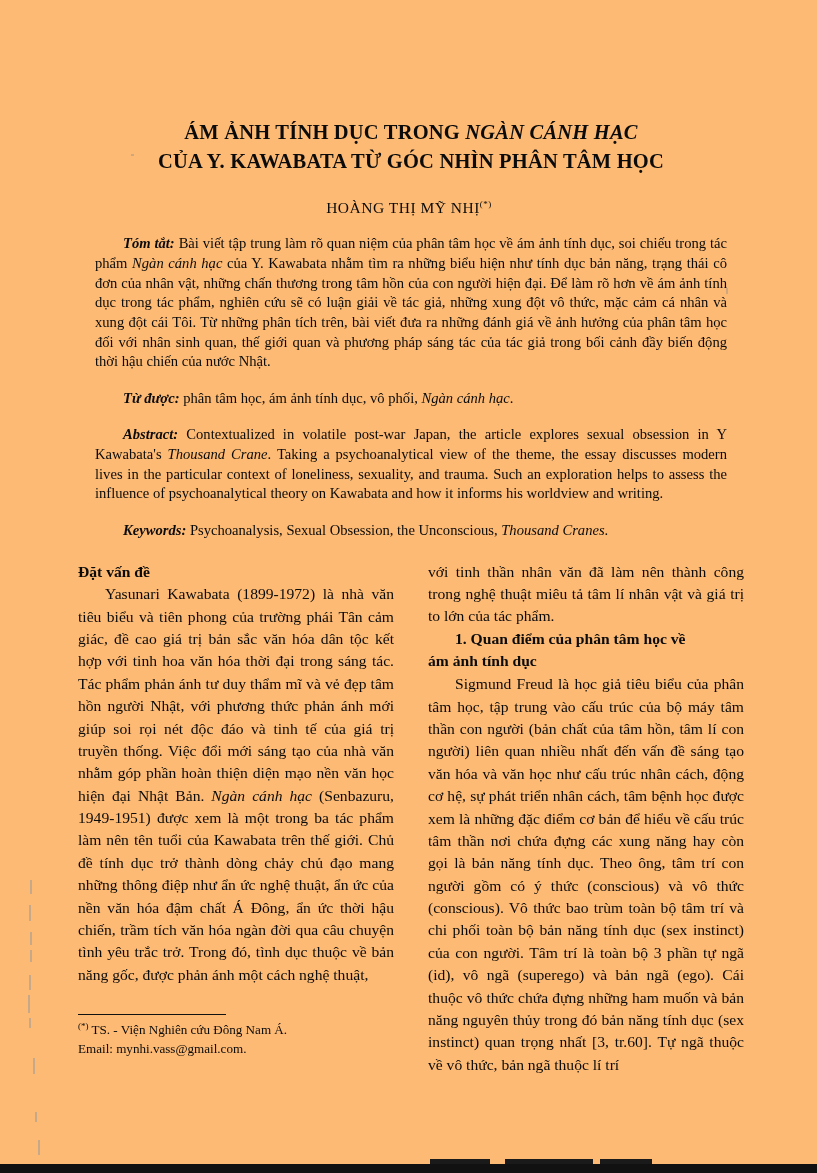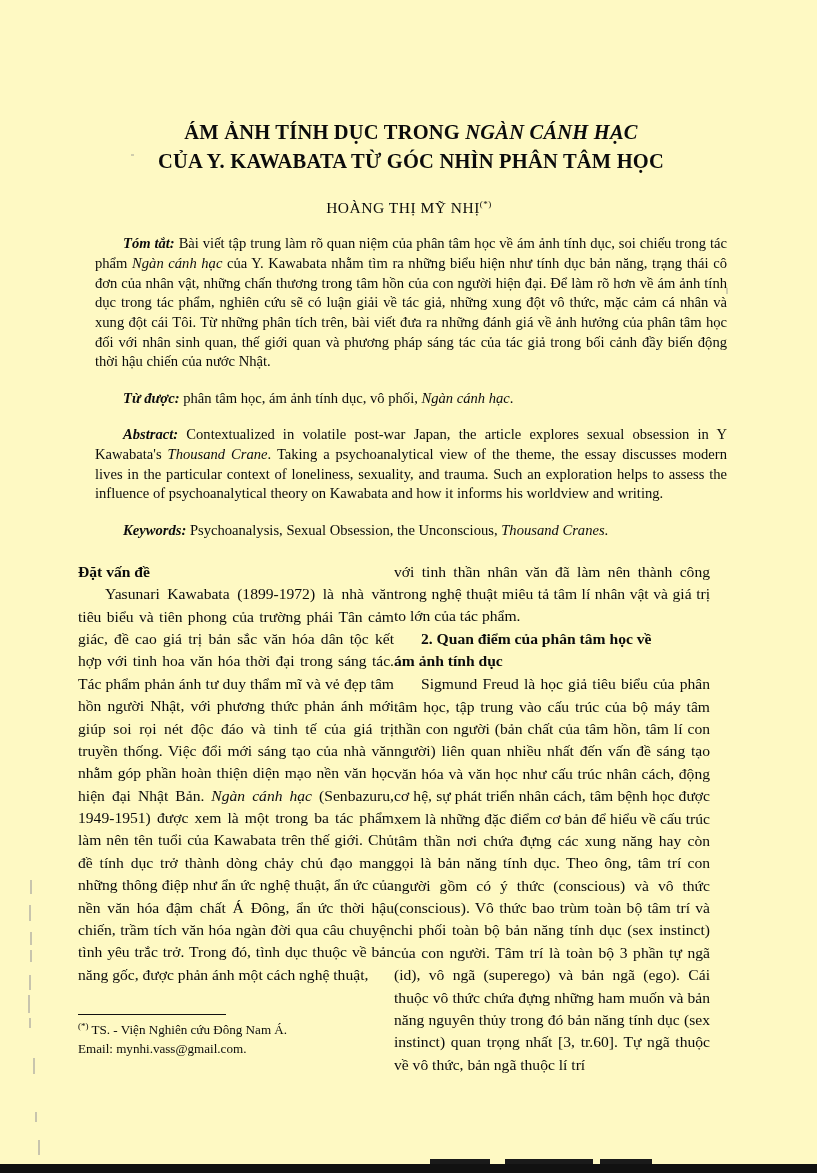--- a/index.html
+++ b/index.html
@@ -9,21 +9,21 @@
   }
   body {
     font-family: "Liberation Serif", "DejaVu Serif", serif;
     color: #0b0b0b;
   }
   #page {
     position: relative;
     width: 817px;
     height: 1173px;
     overflow: hidden;
-    background: #fef9c3;
+    background: #fdba74;
   }
 
   
   .scan-mark {
     position: absolute;
     background: #9a9a9a;
     opacity: .55;
   }
   .scan-edge-bottom {
     position: absolute;
@@ -97,20 +97,21 @@
   .lead {
     font-weight: bold;
     font-style: italic;
   }
   .ital { font-style: italic; }
 
   
   .columns {
     margin-top: 20px;
     display: flex;
+    gap: 34px;
   }
   .col {
     width: 316px;
     font-size: 15.6px;
     line-height: 1.435;
     text-align: justify;
   }
   .col p {
     margin: 0;
     text-indent: 27px;
@@ -194,21 +195,21 @@
 
         <div class="footnote">
           <hr>
           <div class="fn-line"><sup>(*)</sup><span> TS. - Viện Nghiên cứu Đông Nam Á.</span></div>
           <div class="fn-line">Email: mynhi.vass@gmail.com.</div>
         </div>
       </div>
 
       <div class="col">
         <p class="noindent">với tinh thần nhân văn đã làm nên thành công trong nghệ thuật miêu tả tâm lí nhân vật và giá trị to lớn của tác phẩm.</p>
-        <h2 class="sec-head indented gap-before">2. Quan điểm của phân tâm học về</h2>
+        <h2 class="sec-head indented gap-before">1. Quan điểm của phân tâm học về</h2>
         <h2 class="sec-head gap-after">ám ảnh tính dục</h2>
         <p>Sigmund Freud là học giả tiêu biểu của phân tâm học, tập trung vào cấu trúc của bộ máy tâm thần con người (bản chất của tâm hồn, tâm lí con người) liên quan nhiều nhất đến vấn đề sáng tạo văn hóa và văn học như cấu trúc nhân cách, động cơ hệ, sự phát triển nhân cách, tâm bệnh học được xem là những đặc điểm cơ bản để hiểu về cấu trúc tâm thần nơi chứa đựng các xung năng hay còn gọi là bản năng tính dục. Theo ông, tâm trí con người gồm có ý thức (conscious) và vô thức (conscious). Vô thức bao trùm toàn bộ tâm trí và chi phối toàn bộ bản năng tính dục (sex instinct) của con người. Tâm trí là toàn bộ 3 phần tự ngã (id), vô ngã (superego) và bản ngã (ego). Cái thuộc vô thức chứa đựng những ham muốn và bản năng nguyên thủy trong đó bản năng tính dục (sex instinct) quan trọng nhất [3, tr.60]. Tự ngã thuộc về vô thức, bản ngã thuộc lí trí</p>
       </div>
 
     </div>
 
   </div>
 
   <div class="scan-edge-bottom">
     <div class="nick" style="left:430px; width:60px;"></div>

